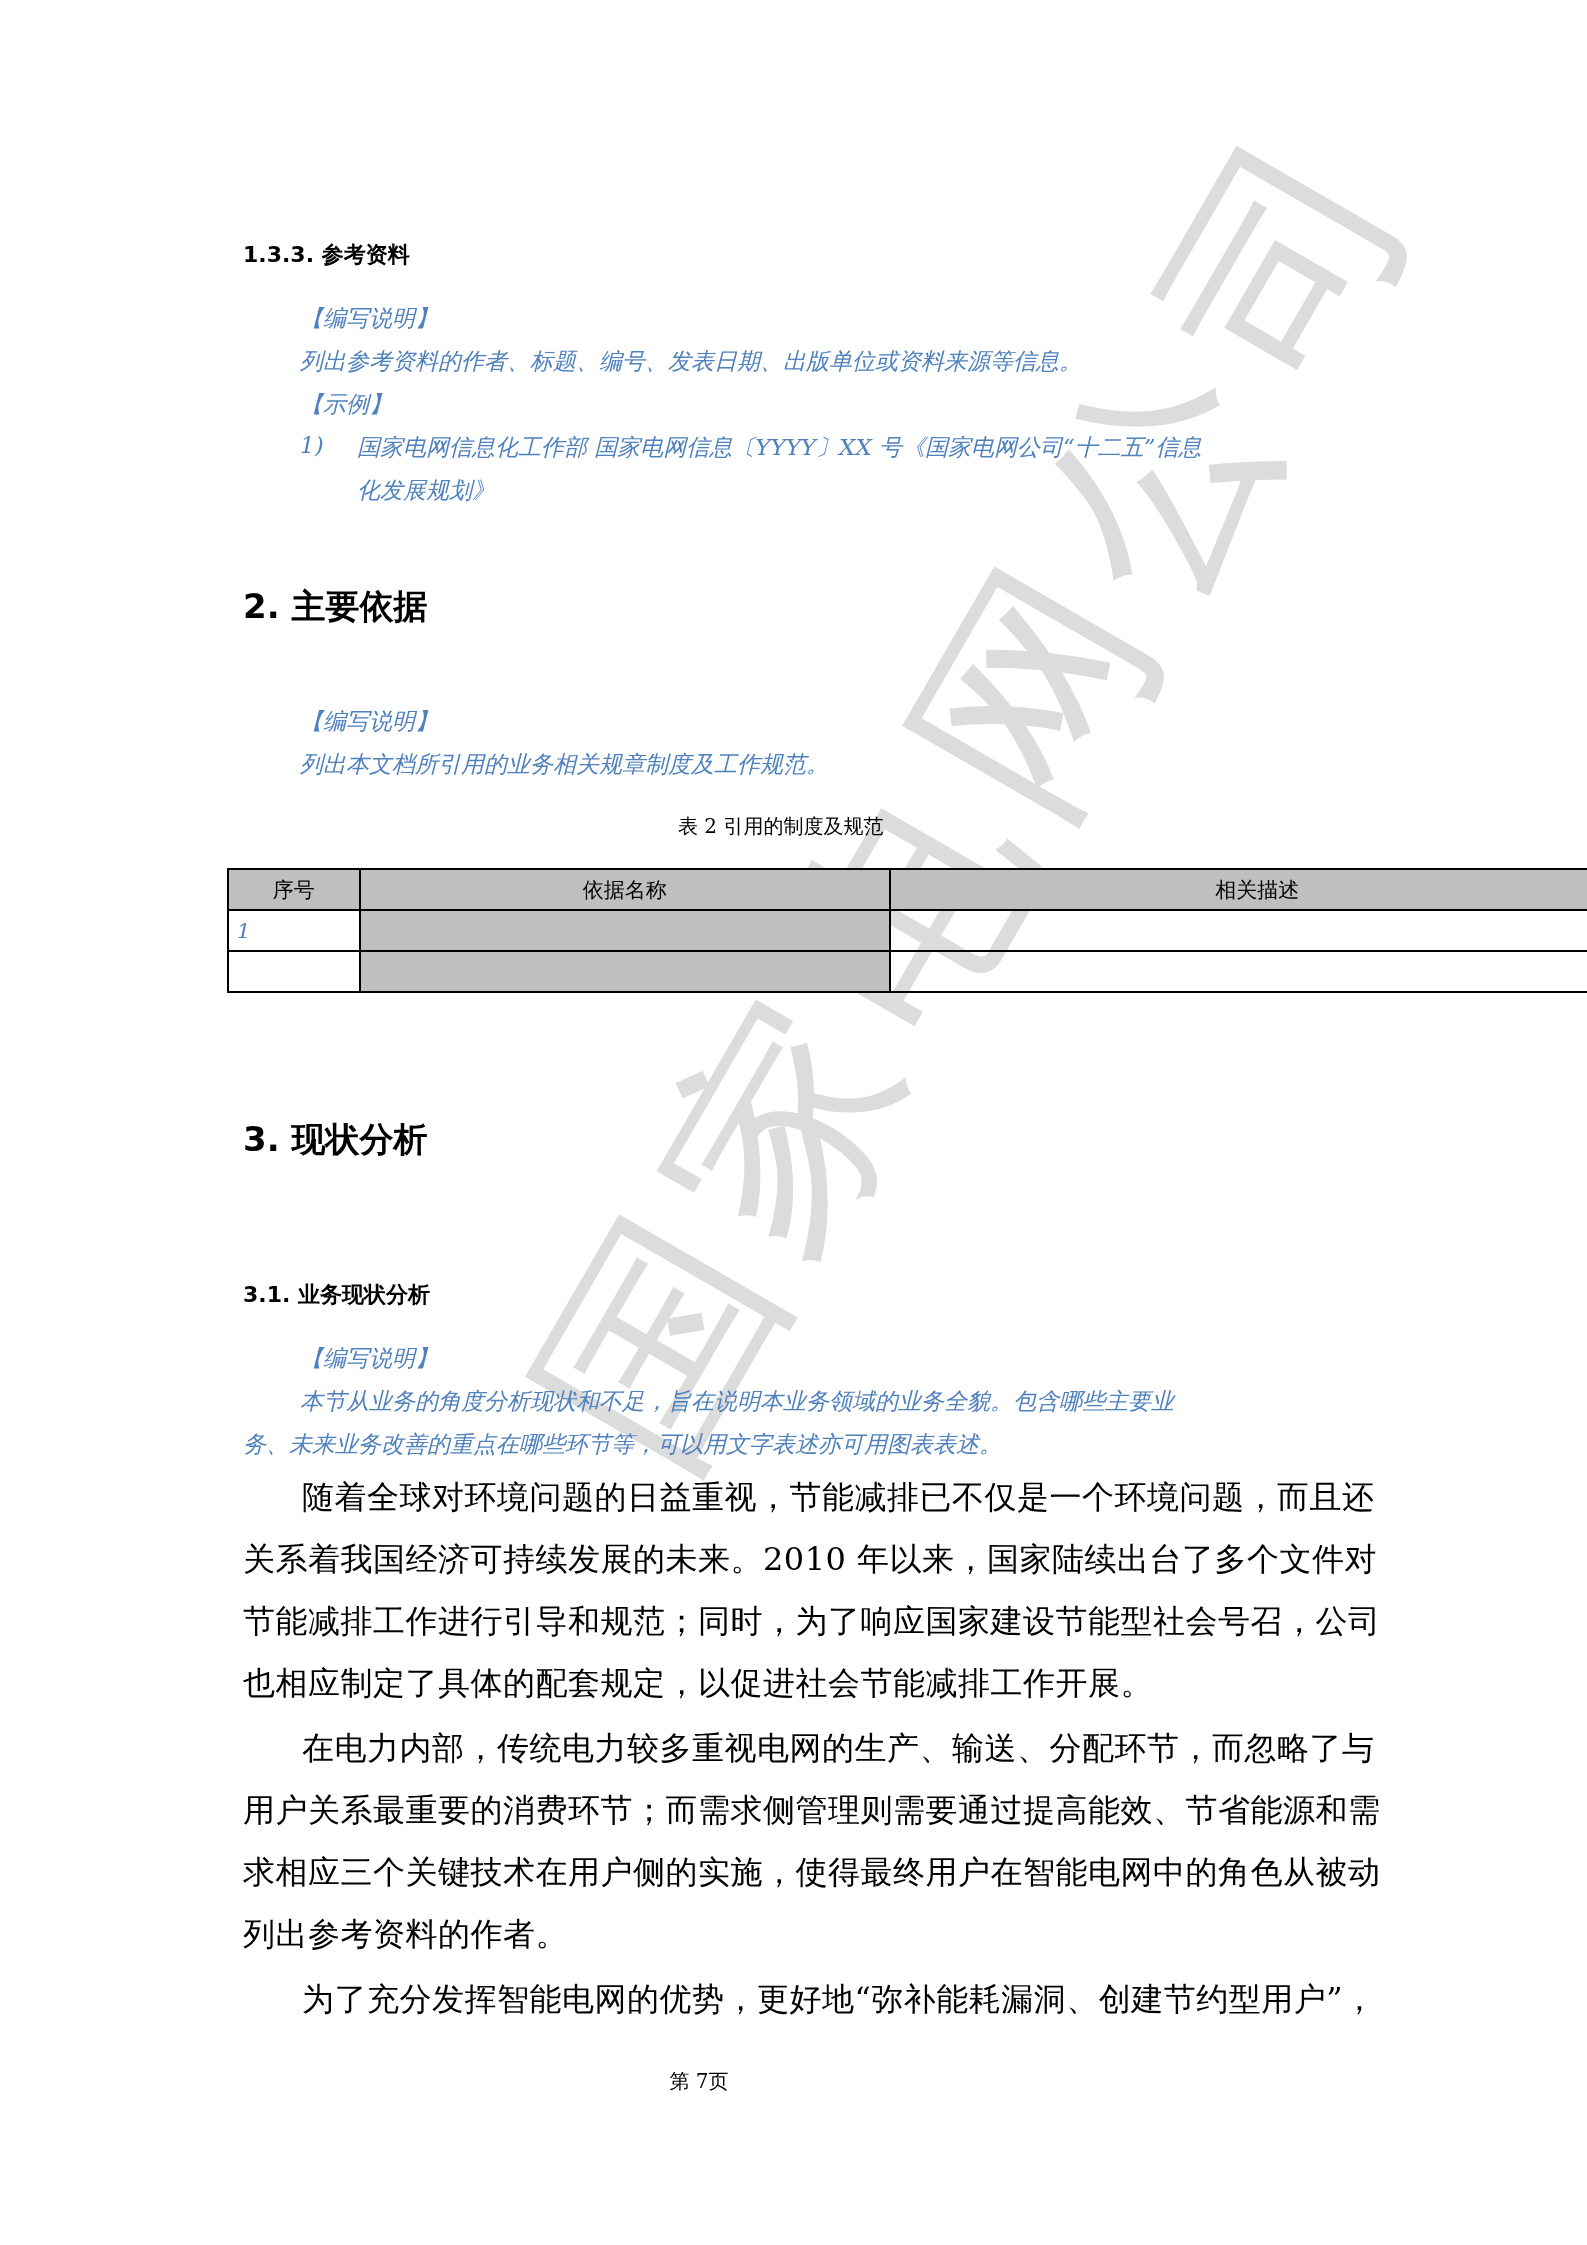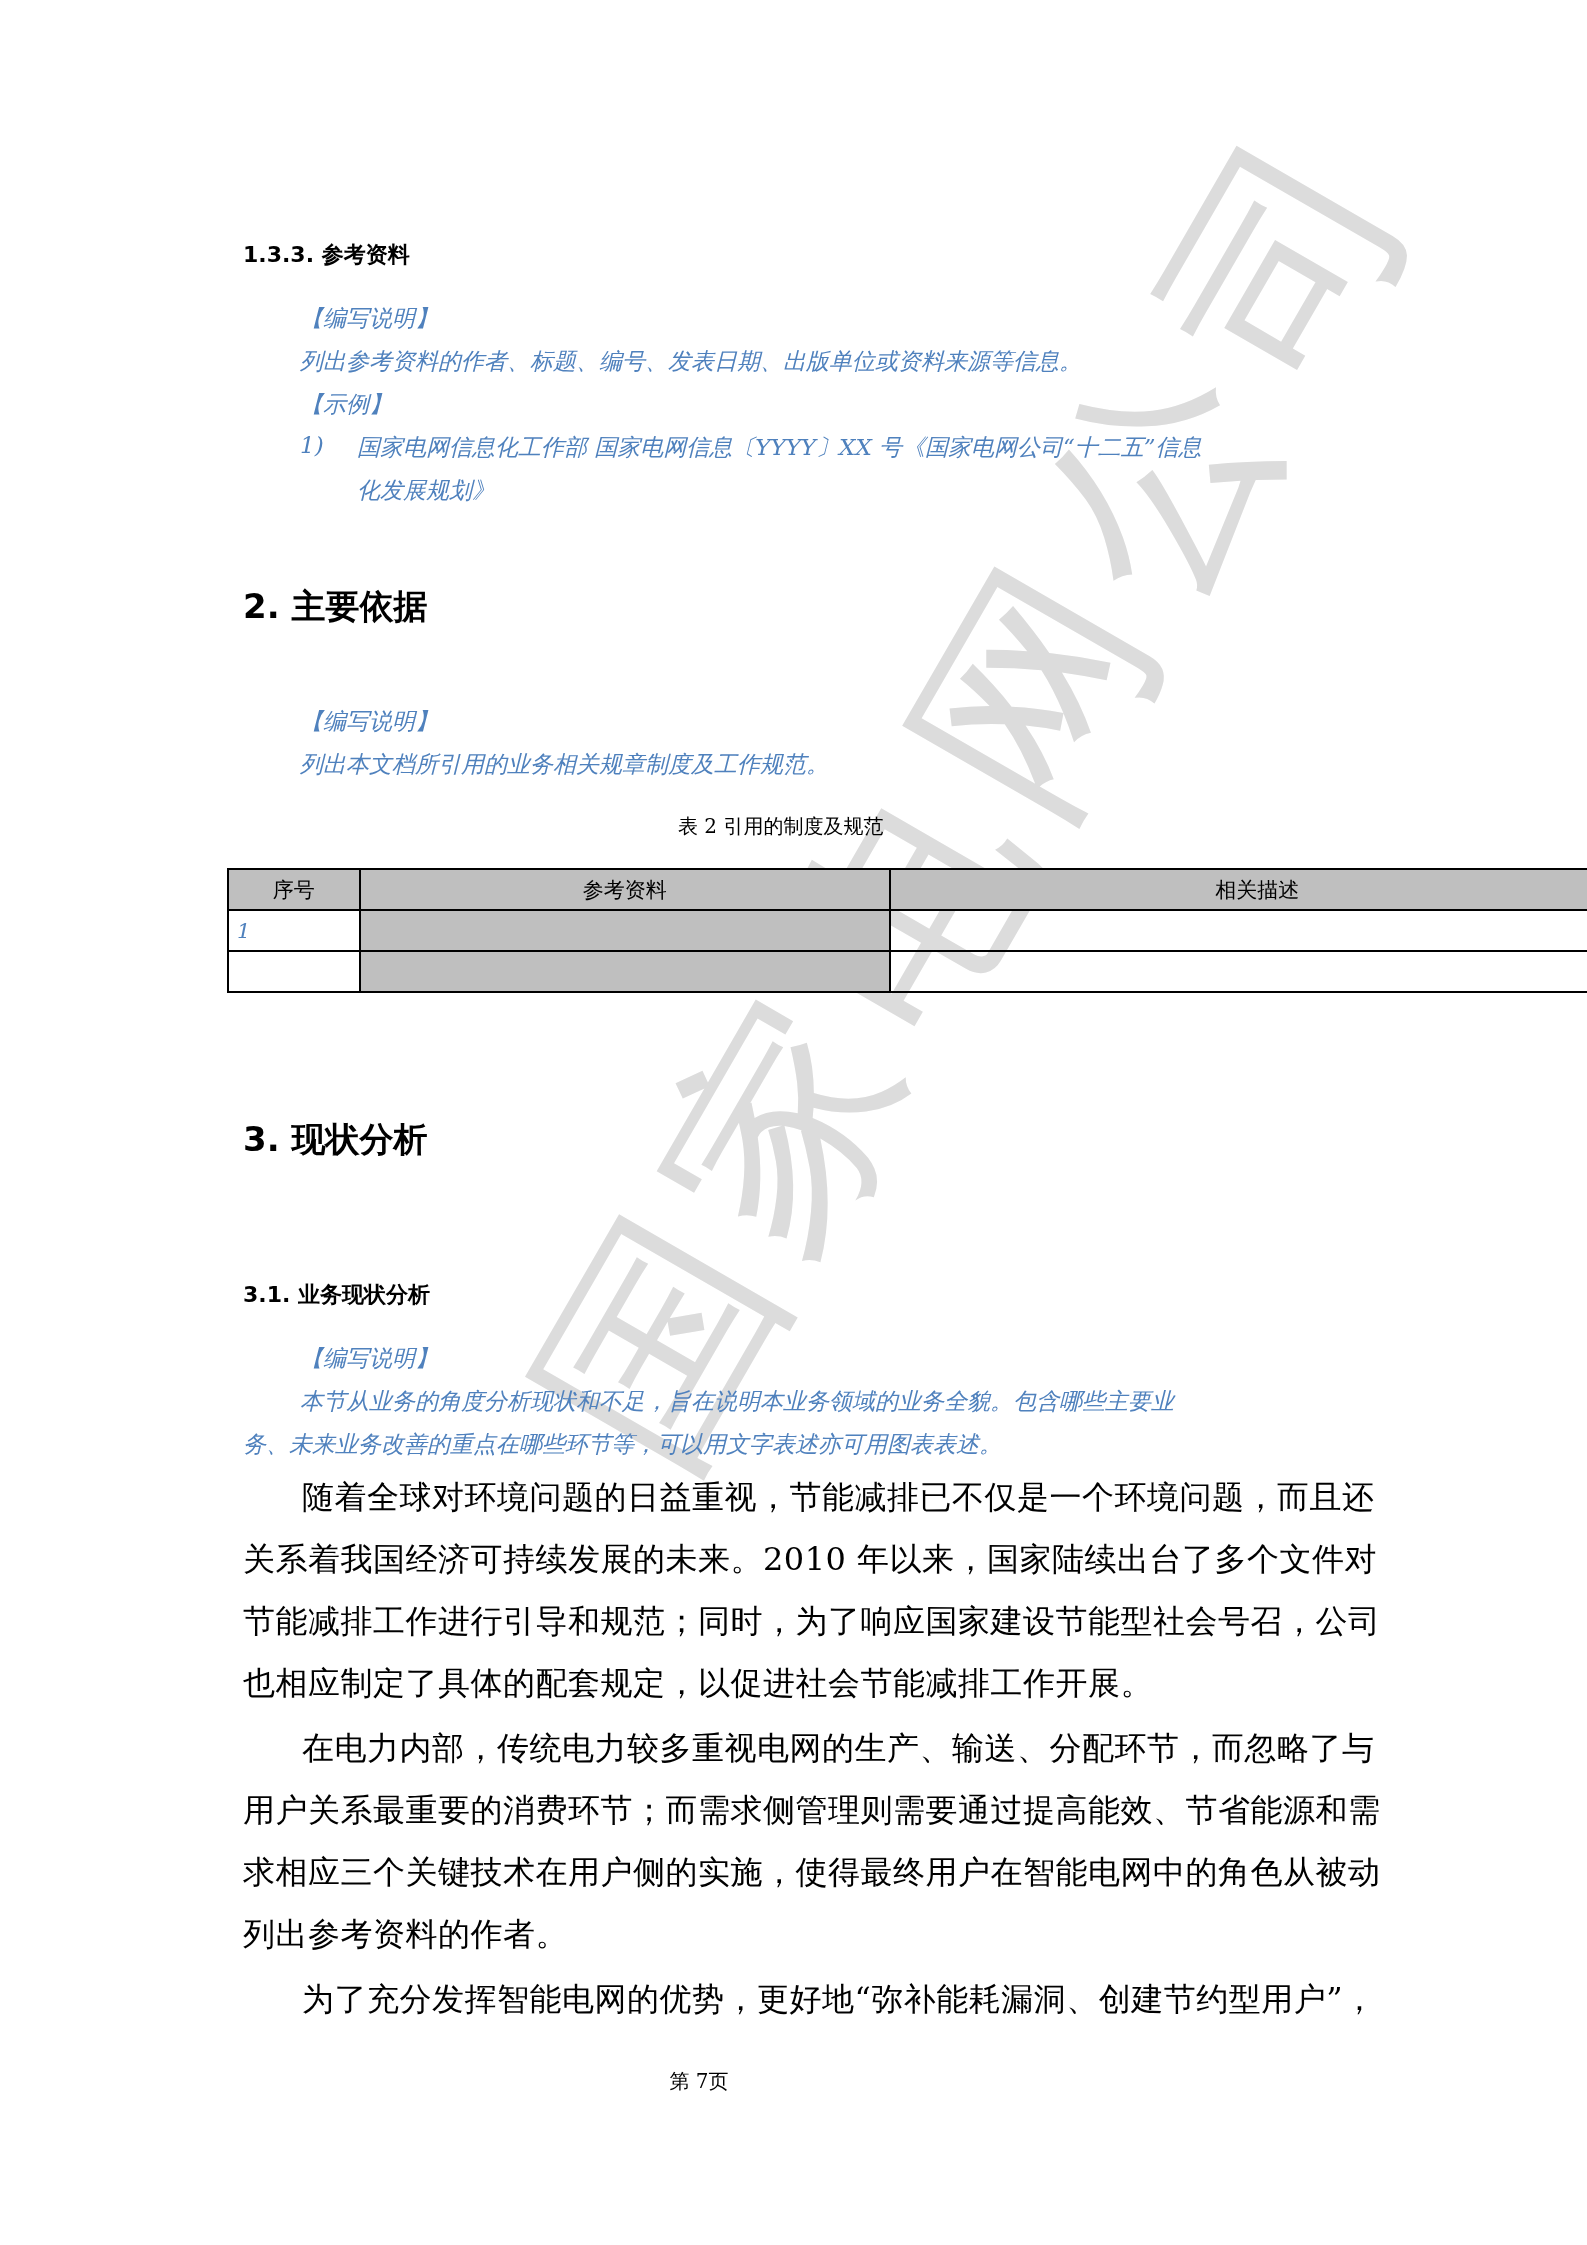--- a/index.html
+++ b/index.html
@@ -45,21 +45,21 @@
 
   <table class="ref">
     <colgroup>
       <col style="width:109px">
       <col style="width:439px">
       <col style="width:609px">
     </colgroup>
     <tbody>
         <tr>
       <th>序号</th>
-      <th>参考资料</th>
+      <th>依据名称</th>
       <th>相关描述</th>
     </tr>
     <tr>
       <td class="num">1</td>
       <td class="shade"></td>
       <td></td>
     </tr>
     <tr>
       <td class="num"></td>
       <td class="shade"></td>

